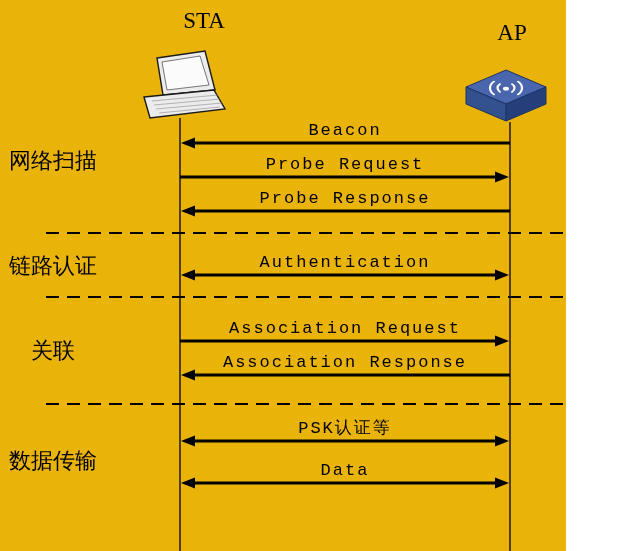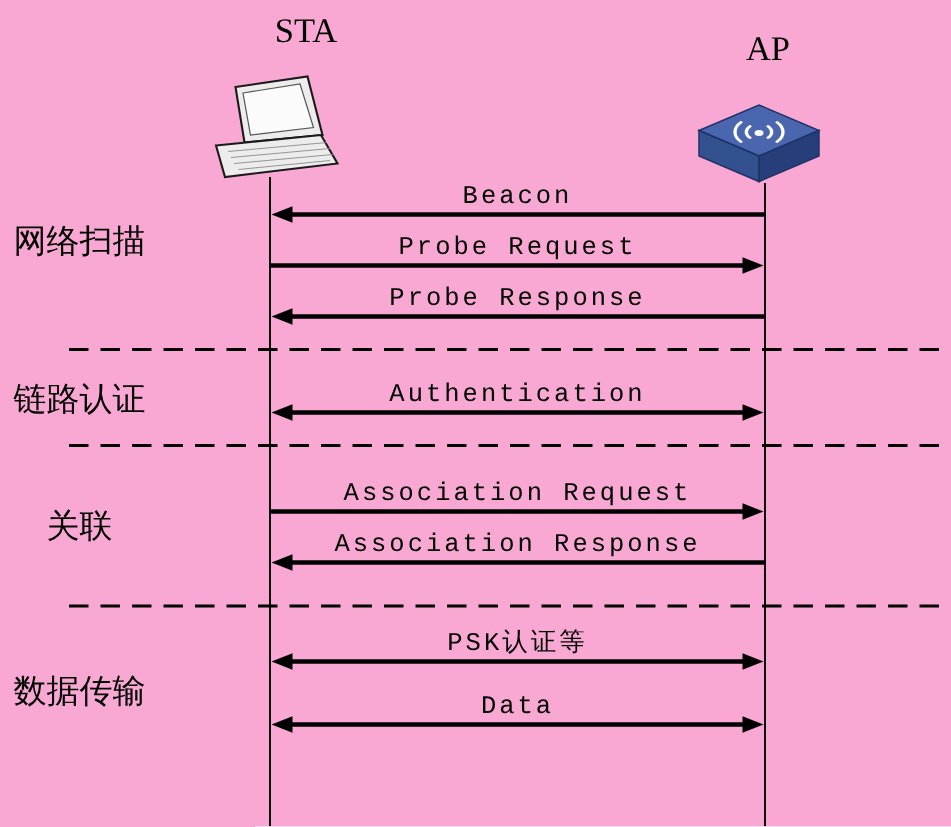--- a/index.html
+++ b/index.html
@@ -1,16 +1,16 @@
 <!DOCTYPE html>
 <html><head>
 <meta charset="utf-8">
 <style>
   html,body{margin:0;padding:0;background:#ffffff;}
-  .canvas{position:relative;width:634px;height:551px;background:#f9a8d4;overflow:hidden;
+  .canvas{position:relative;width:566px;height:551px;background:#eab308;overflow:hidden;
           font-family:"Liberation Serif","DejaVu Serif",serif;}
   svg{display:block;}
   .lifeline{stroke:#000;stroke-width:1.3;}
   .arrow{stroke:#000;stroke-width:3;}
   .head{fill:#000;stroke:none;}
   .sep{stroke:#000;stroke-width:2;stroke-dasharray:13 8;}
   .msg-label{font-family:"Liberation Mono","DejaVu Sans Mono",monospace;
              font-size:17px;letter-spacing:2px;fill:#000;}
   .phase-label{font-family:"Liberation Serif","DejaVu Serif",serif;font-size:22px;fill:#000;}
   .actor-label{font-family:"Liberation Serif","DejaVu Serif",serif;font-size:23px;fill:#000;}

